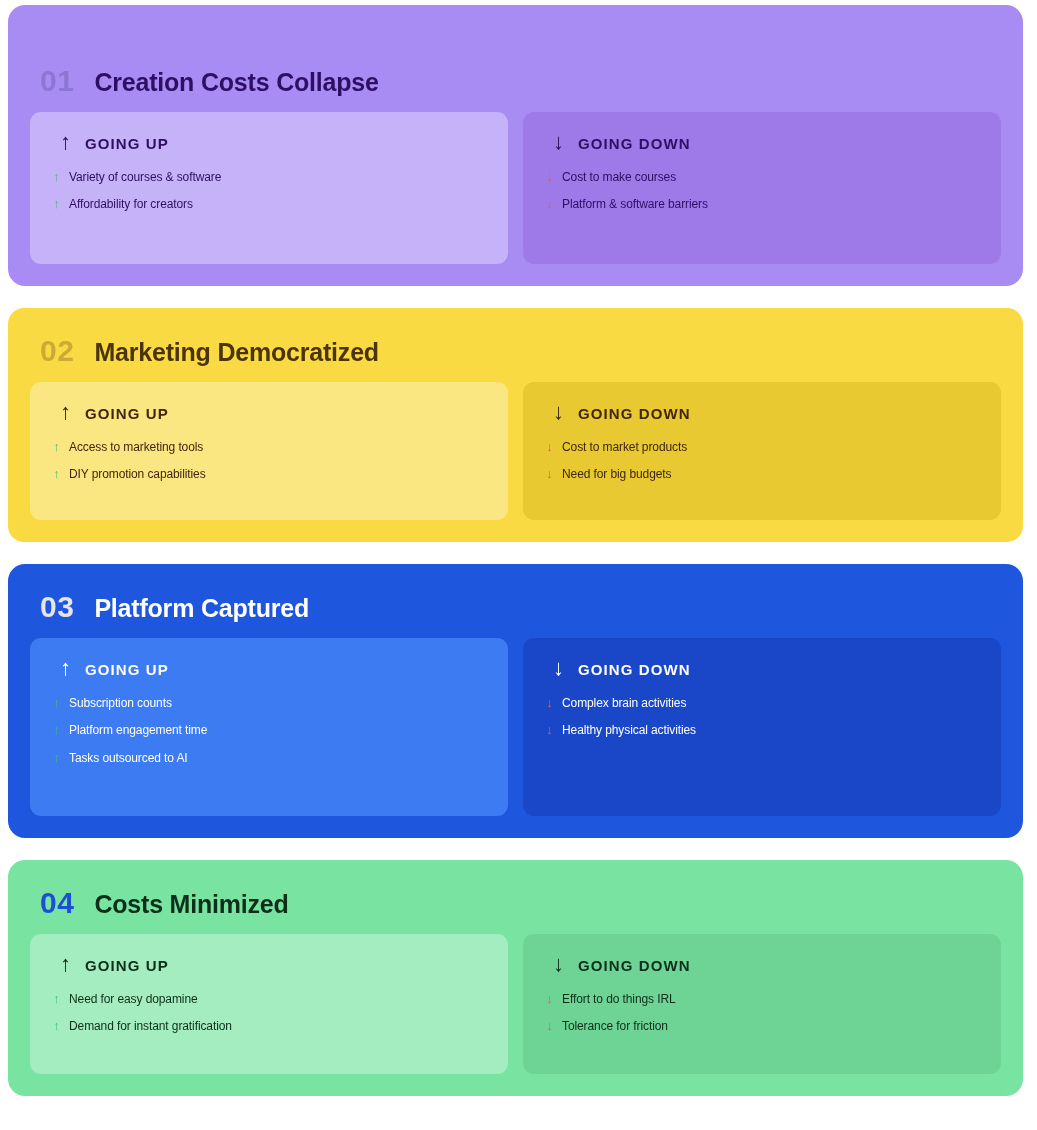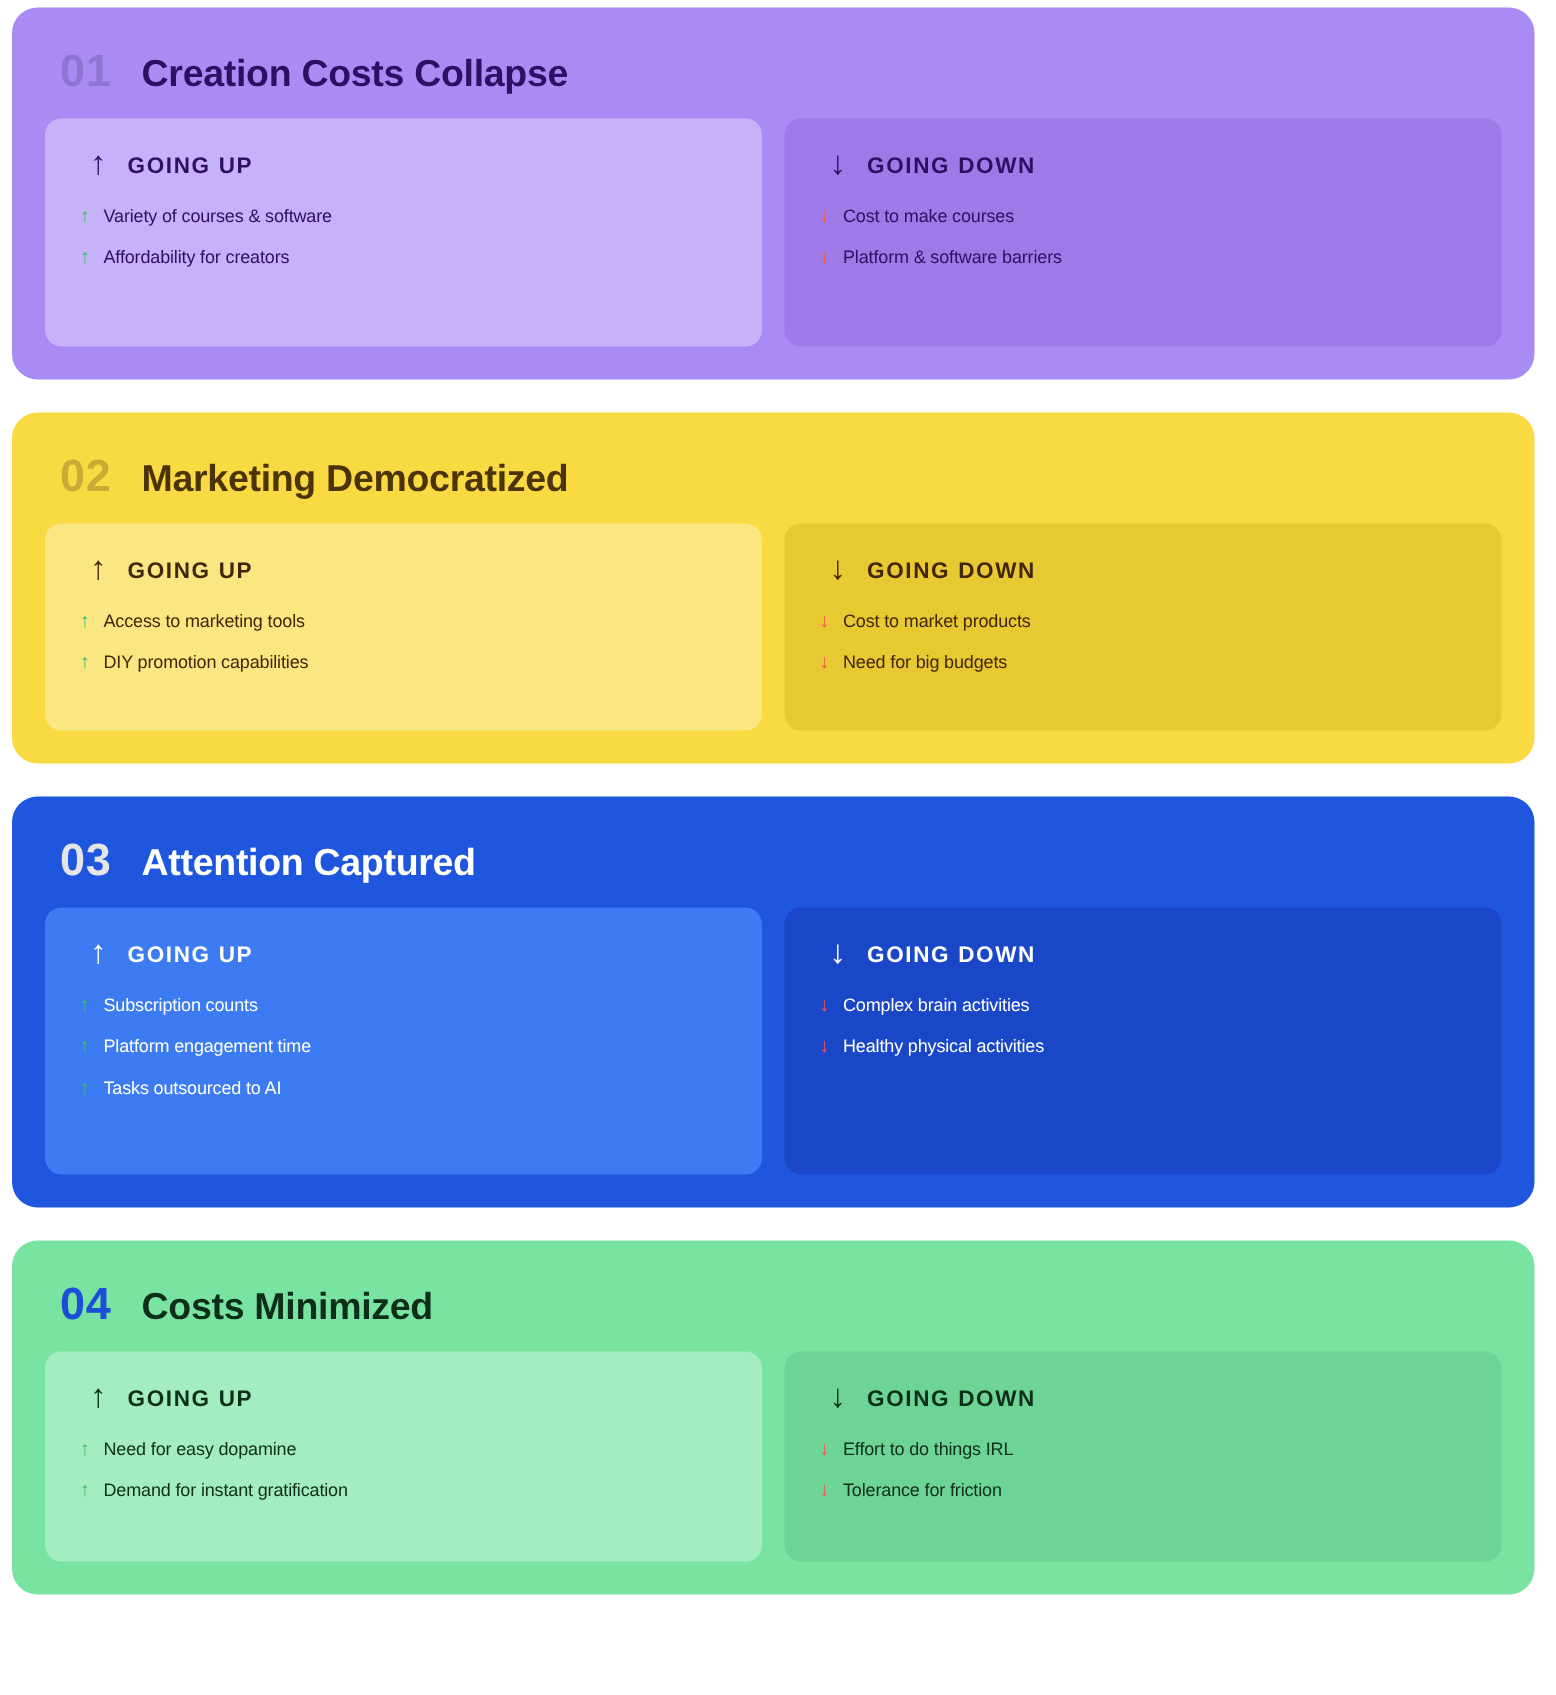--- a/index.html
+++ b/index.html
@@ -107,30 +107,30 @@
   .item-label {
     font-size: 12px;
     font-weight: 400;
     letter-spacing: -0.1px;
     line-height: 1.2;
     text-align: center;
   }
 
   
   .sec-01 { background: #a98bf4; }
-  .sec-01 .section-num { color: #8d76d3; }
+  .sec-01 .section-num { color: #8d76d3; margin-top: 33px; }
   .sec-01 .section-title { color: #2e0f63; }
   .sec-01 .panel-up { background: #c6b2f8; }
   .sec-01 .panel-down { background: #9d7ae8; }
   .sec-01 .panel-head-arrow,
   .sec-01 .panel-head-label,
   .sec-01 .item-label { color: #2e0f63; }
 
   
-  .sec-02 { background: #fada42; }
+  .sec-02 { background: #fada42; border-radius: 16px; }
   .sec-02 .section-num { color: #cbab36; }
   .sec-02 .section-title { color: #4a3408; }
   .sec-02 .panel-up { background: #fbe781; }
   .sec-02 .panel-down { background: #e8c932; }
   .sec-02 .panel-head-arrow,
   .sec-02 .panel-head-label,
   .sec-02 .item-label { color: #40260a; }
 
   
   .sec-03 { background: #1f56de; }
@@ -241,21 +241,21 @@
             <span class="item-label">Need for big budgets</span>
           </div>
         </div>
       </div>
     </div>
   </div>
 
   <div class="section sec-03">
     <div class="section-head">
       <span class="section-num">03</span>
-      <span class="section-title">Attention Captured</span>
+      <span class="section-title">Platform Captured</span>
     </div>
     <div class="columns">
       <div class="panel panel-up">
         <div class="panel-head">
           <span class="panel-head-arrow">↑</span>
           <span class="panel-head-label">GOING UP</span>
         </div>
         <div class="items">
           <div class="item">
             <span class="item-bullet up">↑</span>

